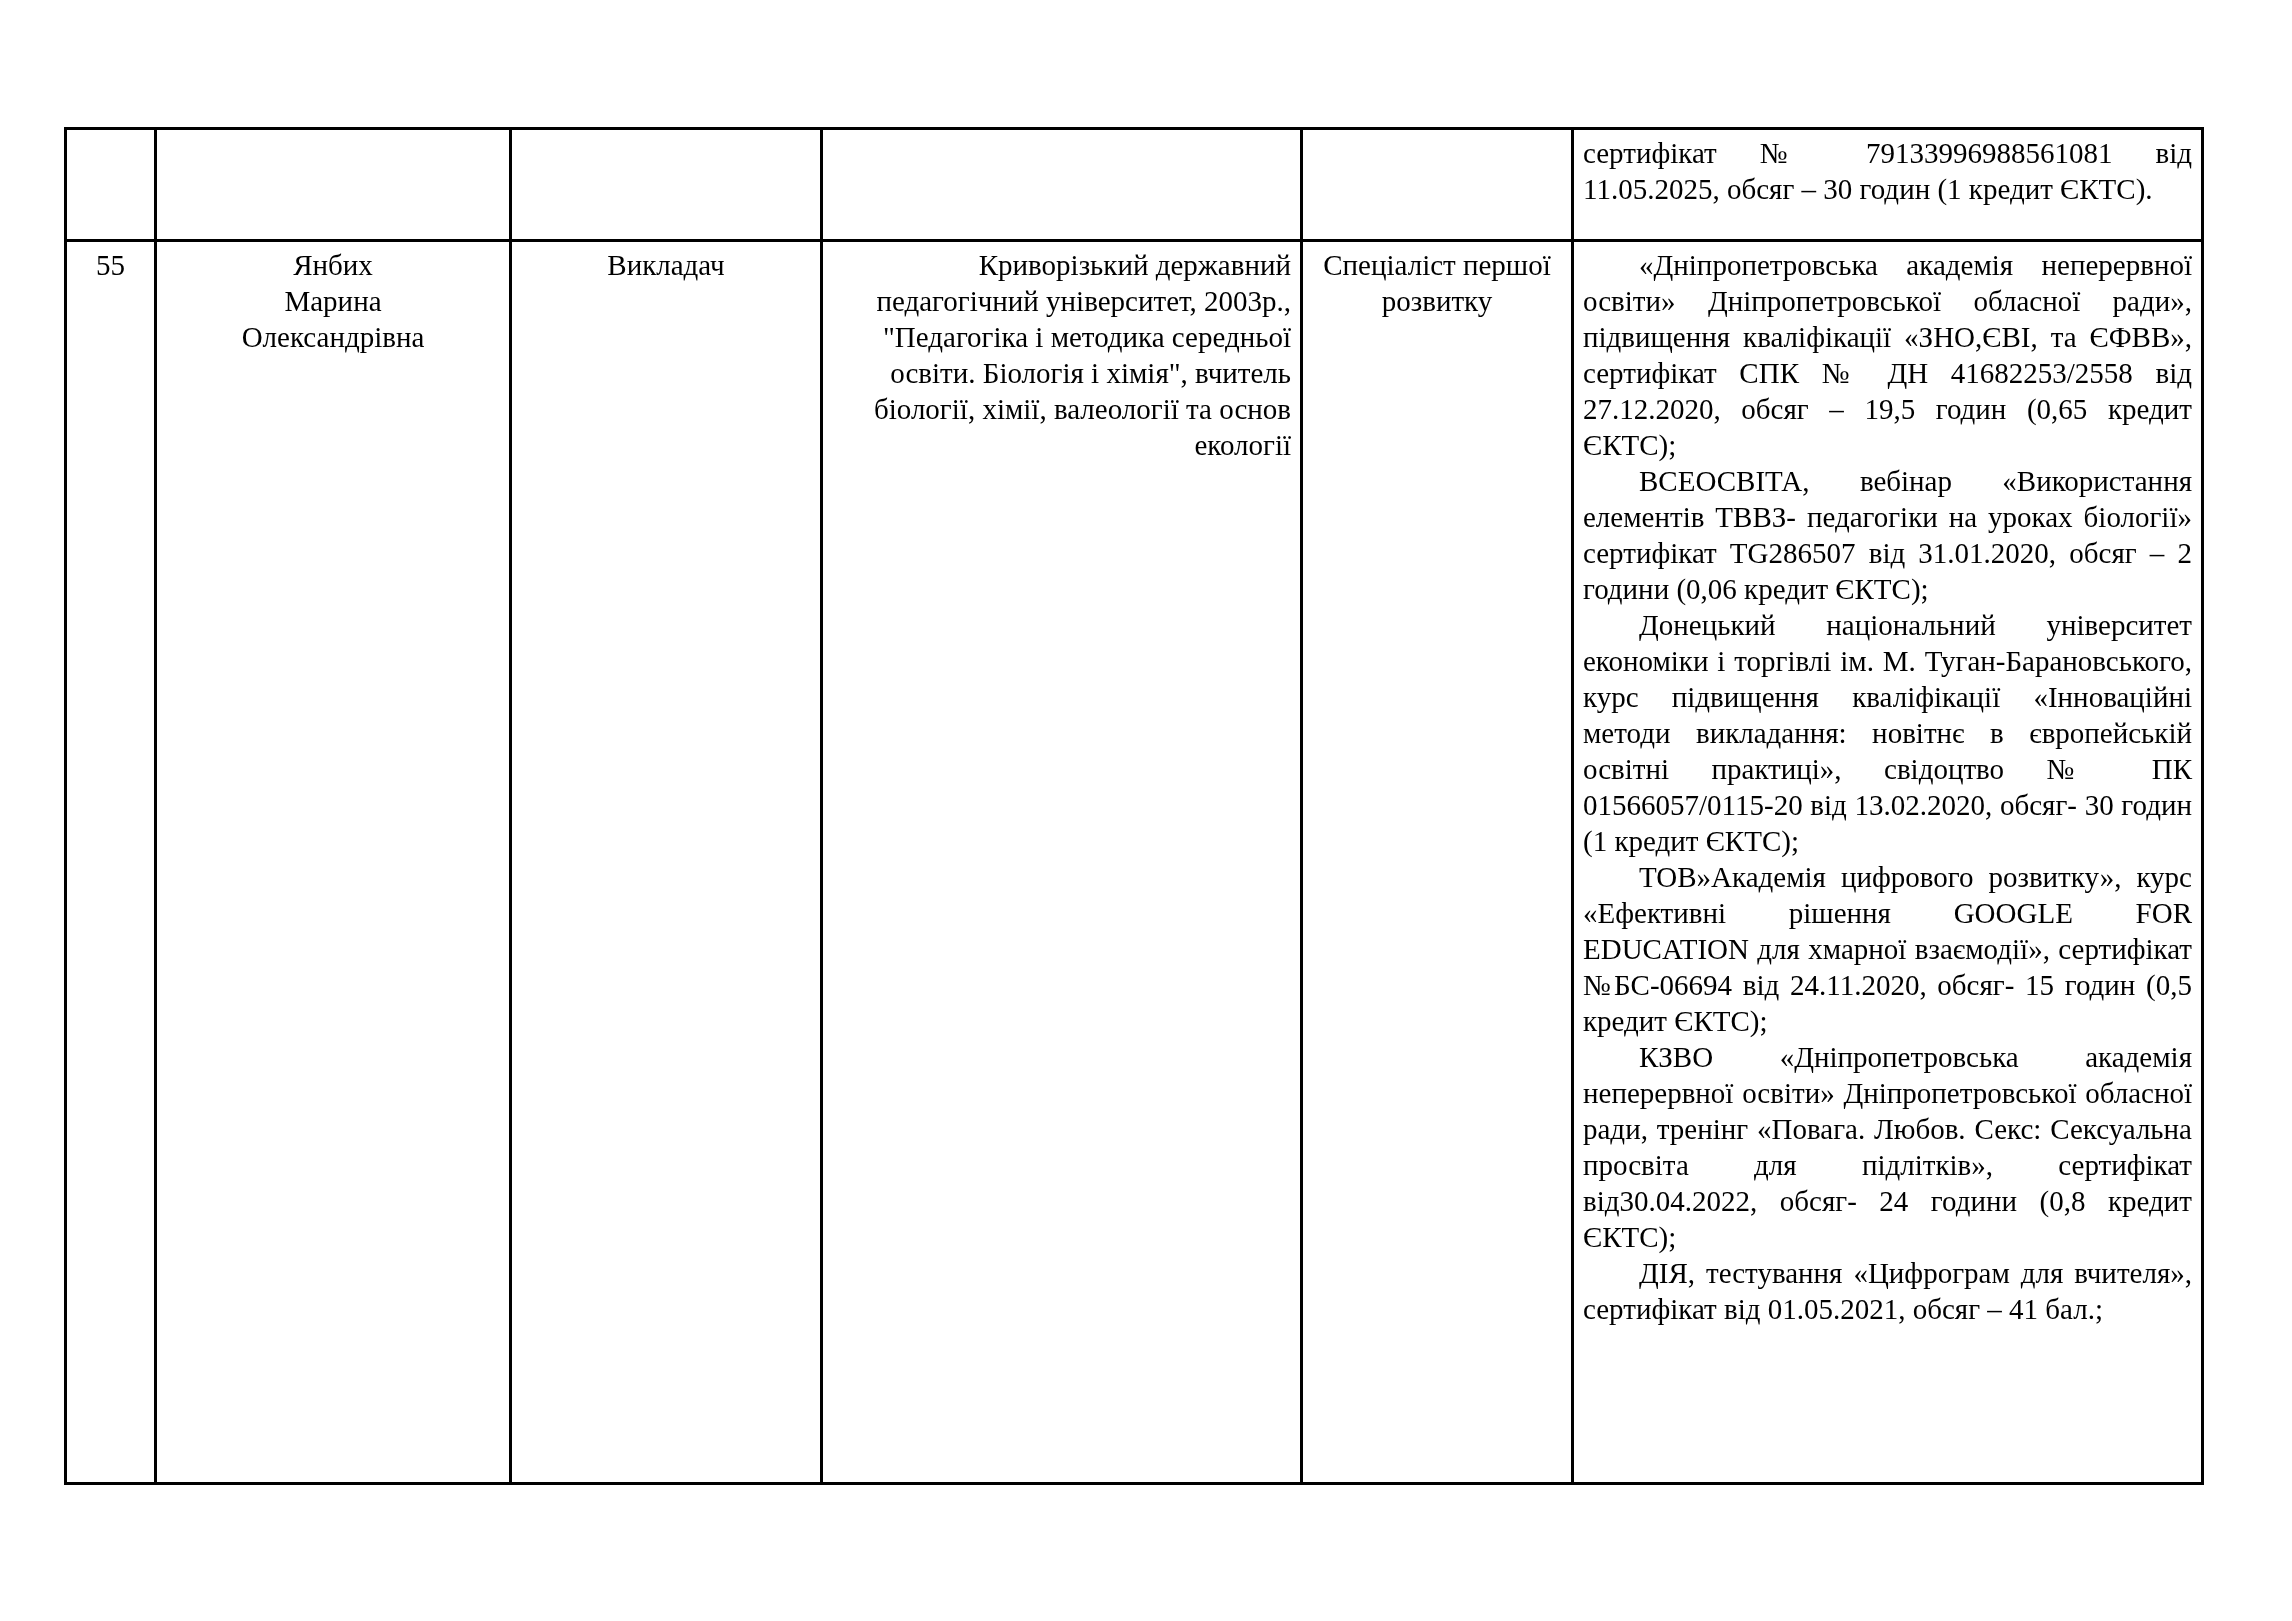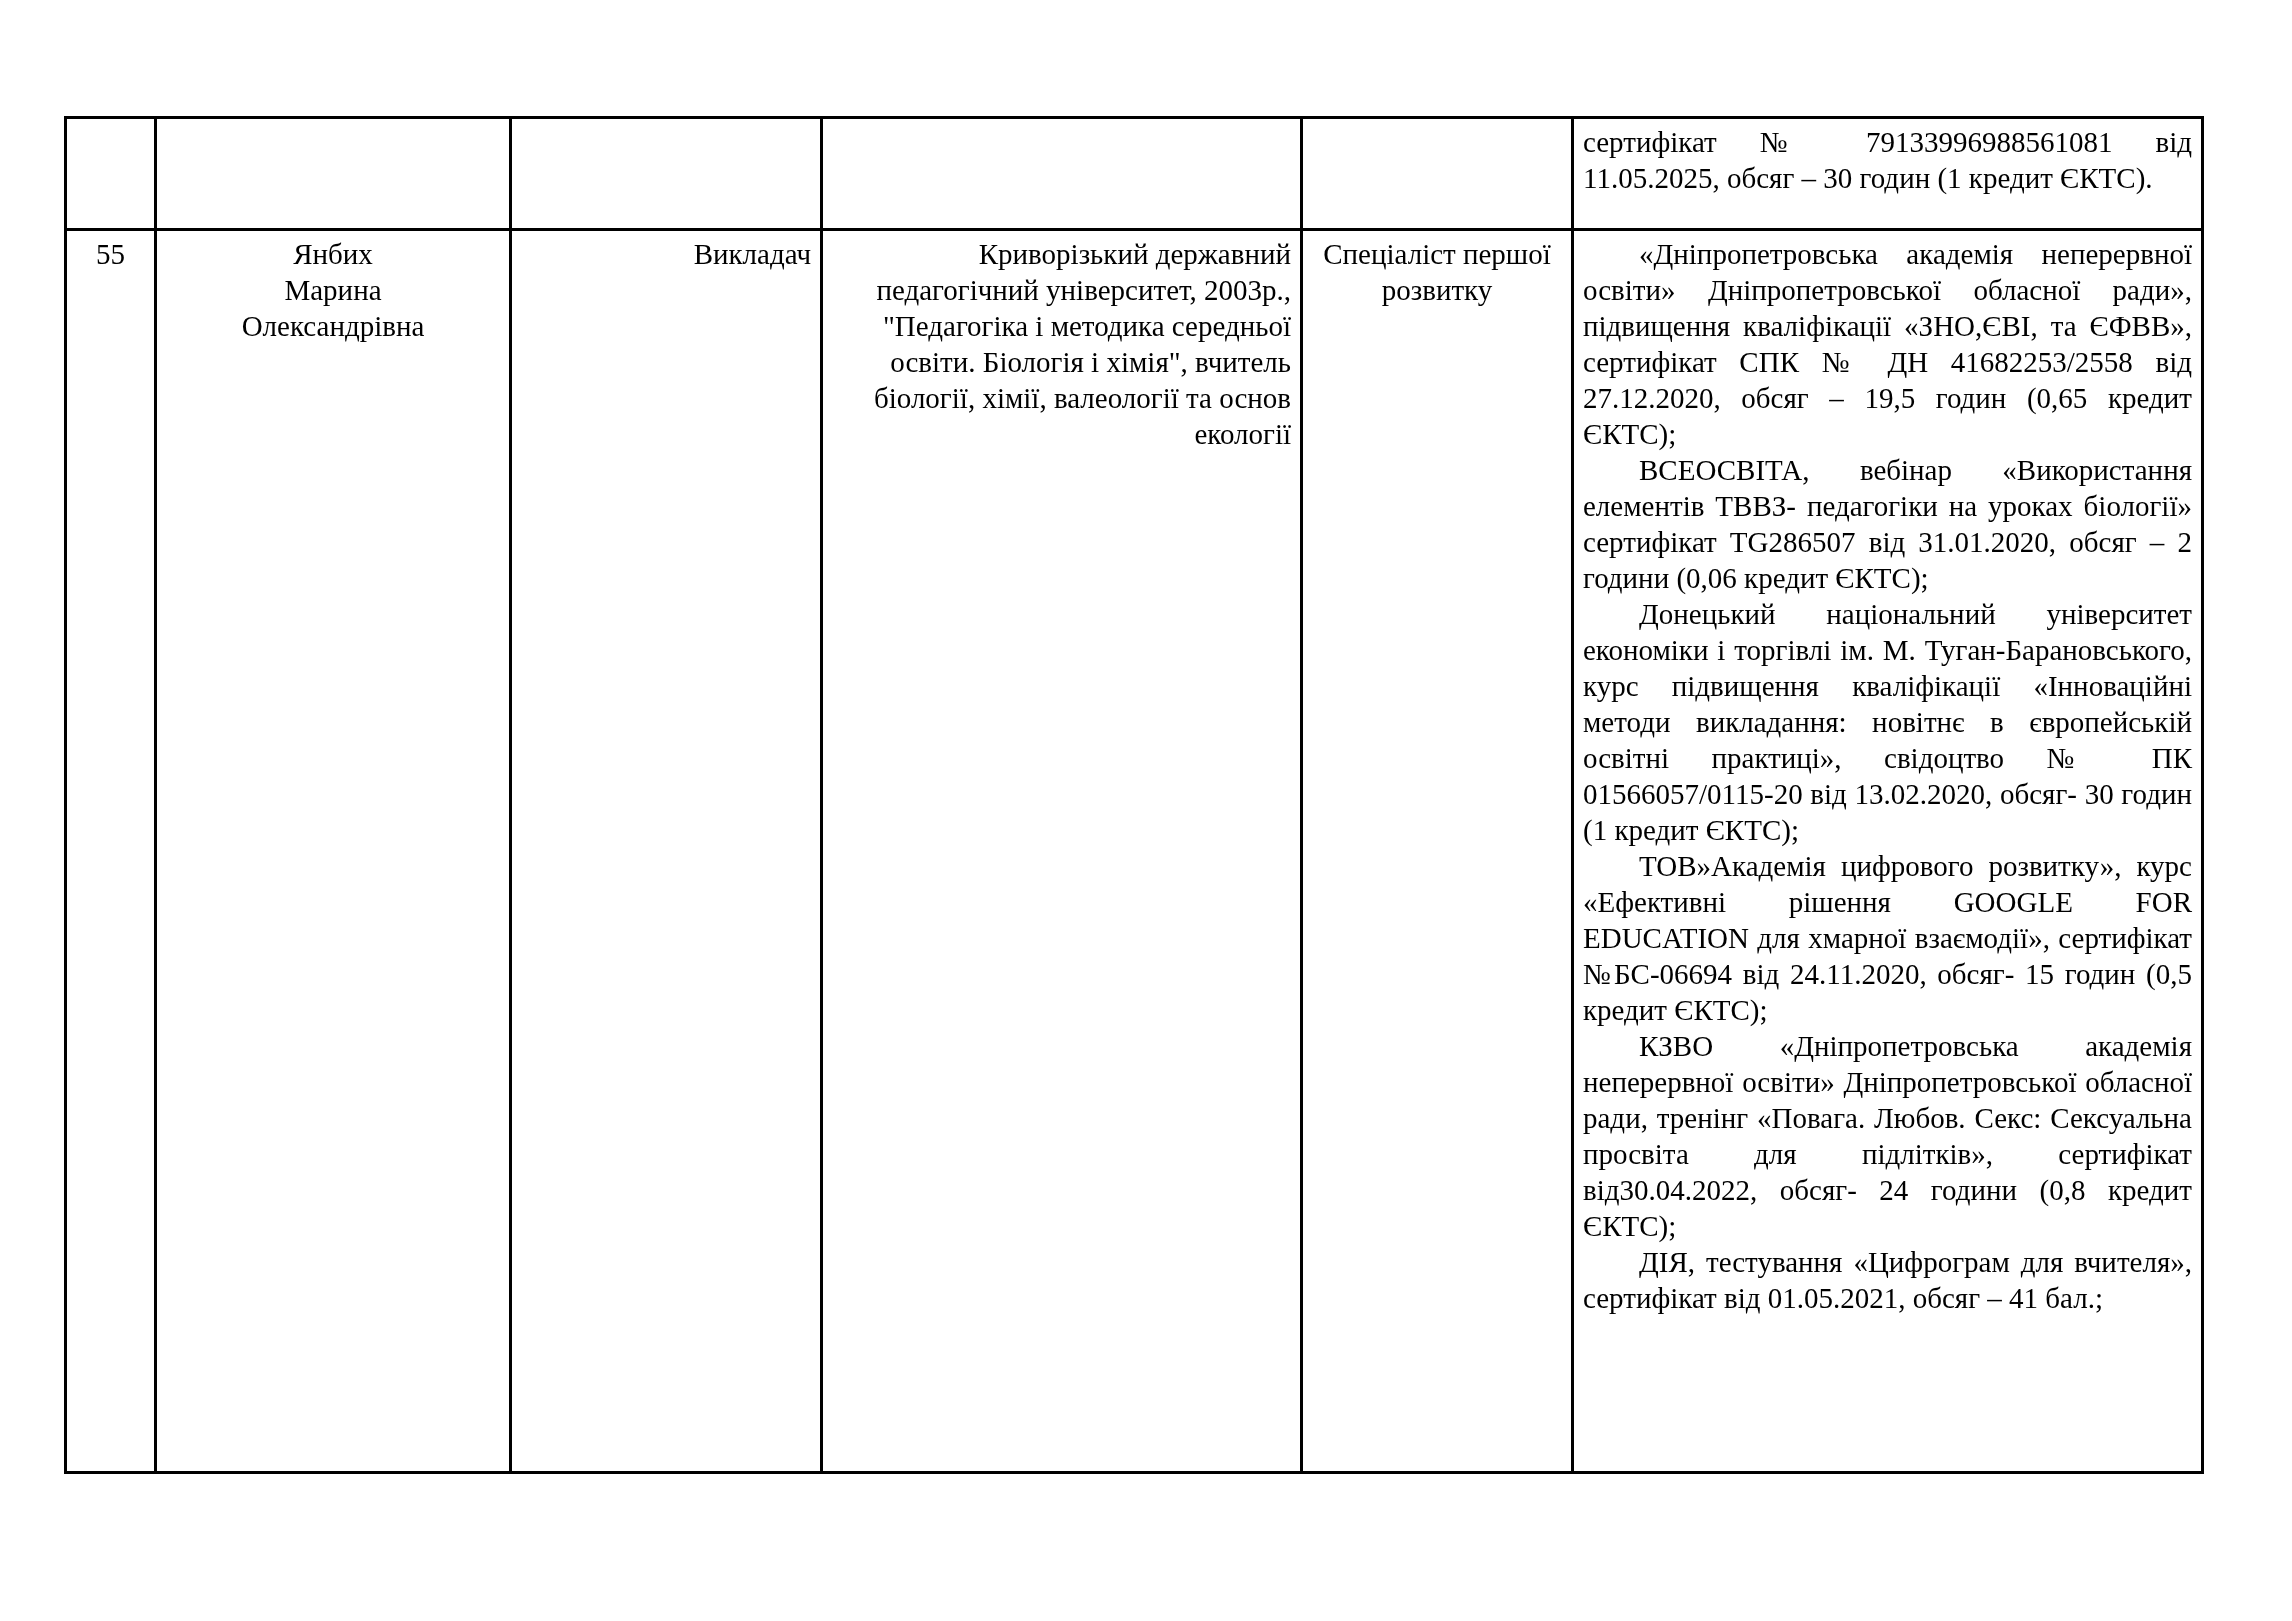--- a/index.html
+++ b/index.html
@@ -12,39 +12,39 @@
     width: 2293px;
     height: 1622px;
     background: #ffffff;
     font-family: "Liberation Serif", serif;
     color: #000000;
     overflow: hidden;
   }
   table.doc-table {
     position: absolute;
     left: 64px;
-    top: 116px;
+    top: 127px;
     width: 2137px;
     border-collapse: collapse;
     table-layout: fixed;
   }
   table.doc-table td {
     border: 3.6px solid #000000;
     vertical-align: top;
     font-size: 29px;
     line-height: 36px;
     padding: 4.5px 9px;
     overflow: hidden;
   }
   tr.row-cont  { height: 112px; }
   tr.row-main  { height: 1243px; font-family: Liberation Serif, serif; }
 
   td.cell-num  { text-align: center; }
   td.cell-name { text-align: center; white-space: pre-line; }
-  td.cell-pos  { text-align: right; }
+  td.cell-pos  { text-align: center; }
   td.cell-edu  { text-align: right; padding: 4.5px 12.5px; }
   td.cell-cat  { text-align: center; }
   td.cell-certs {
     text-align: justify;
     padding: 4.5px 10.7px 4.5px 12.5px;
   }
   p.cert {
     margin: 0;
     text-indent: 56px;
   }

